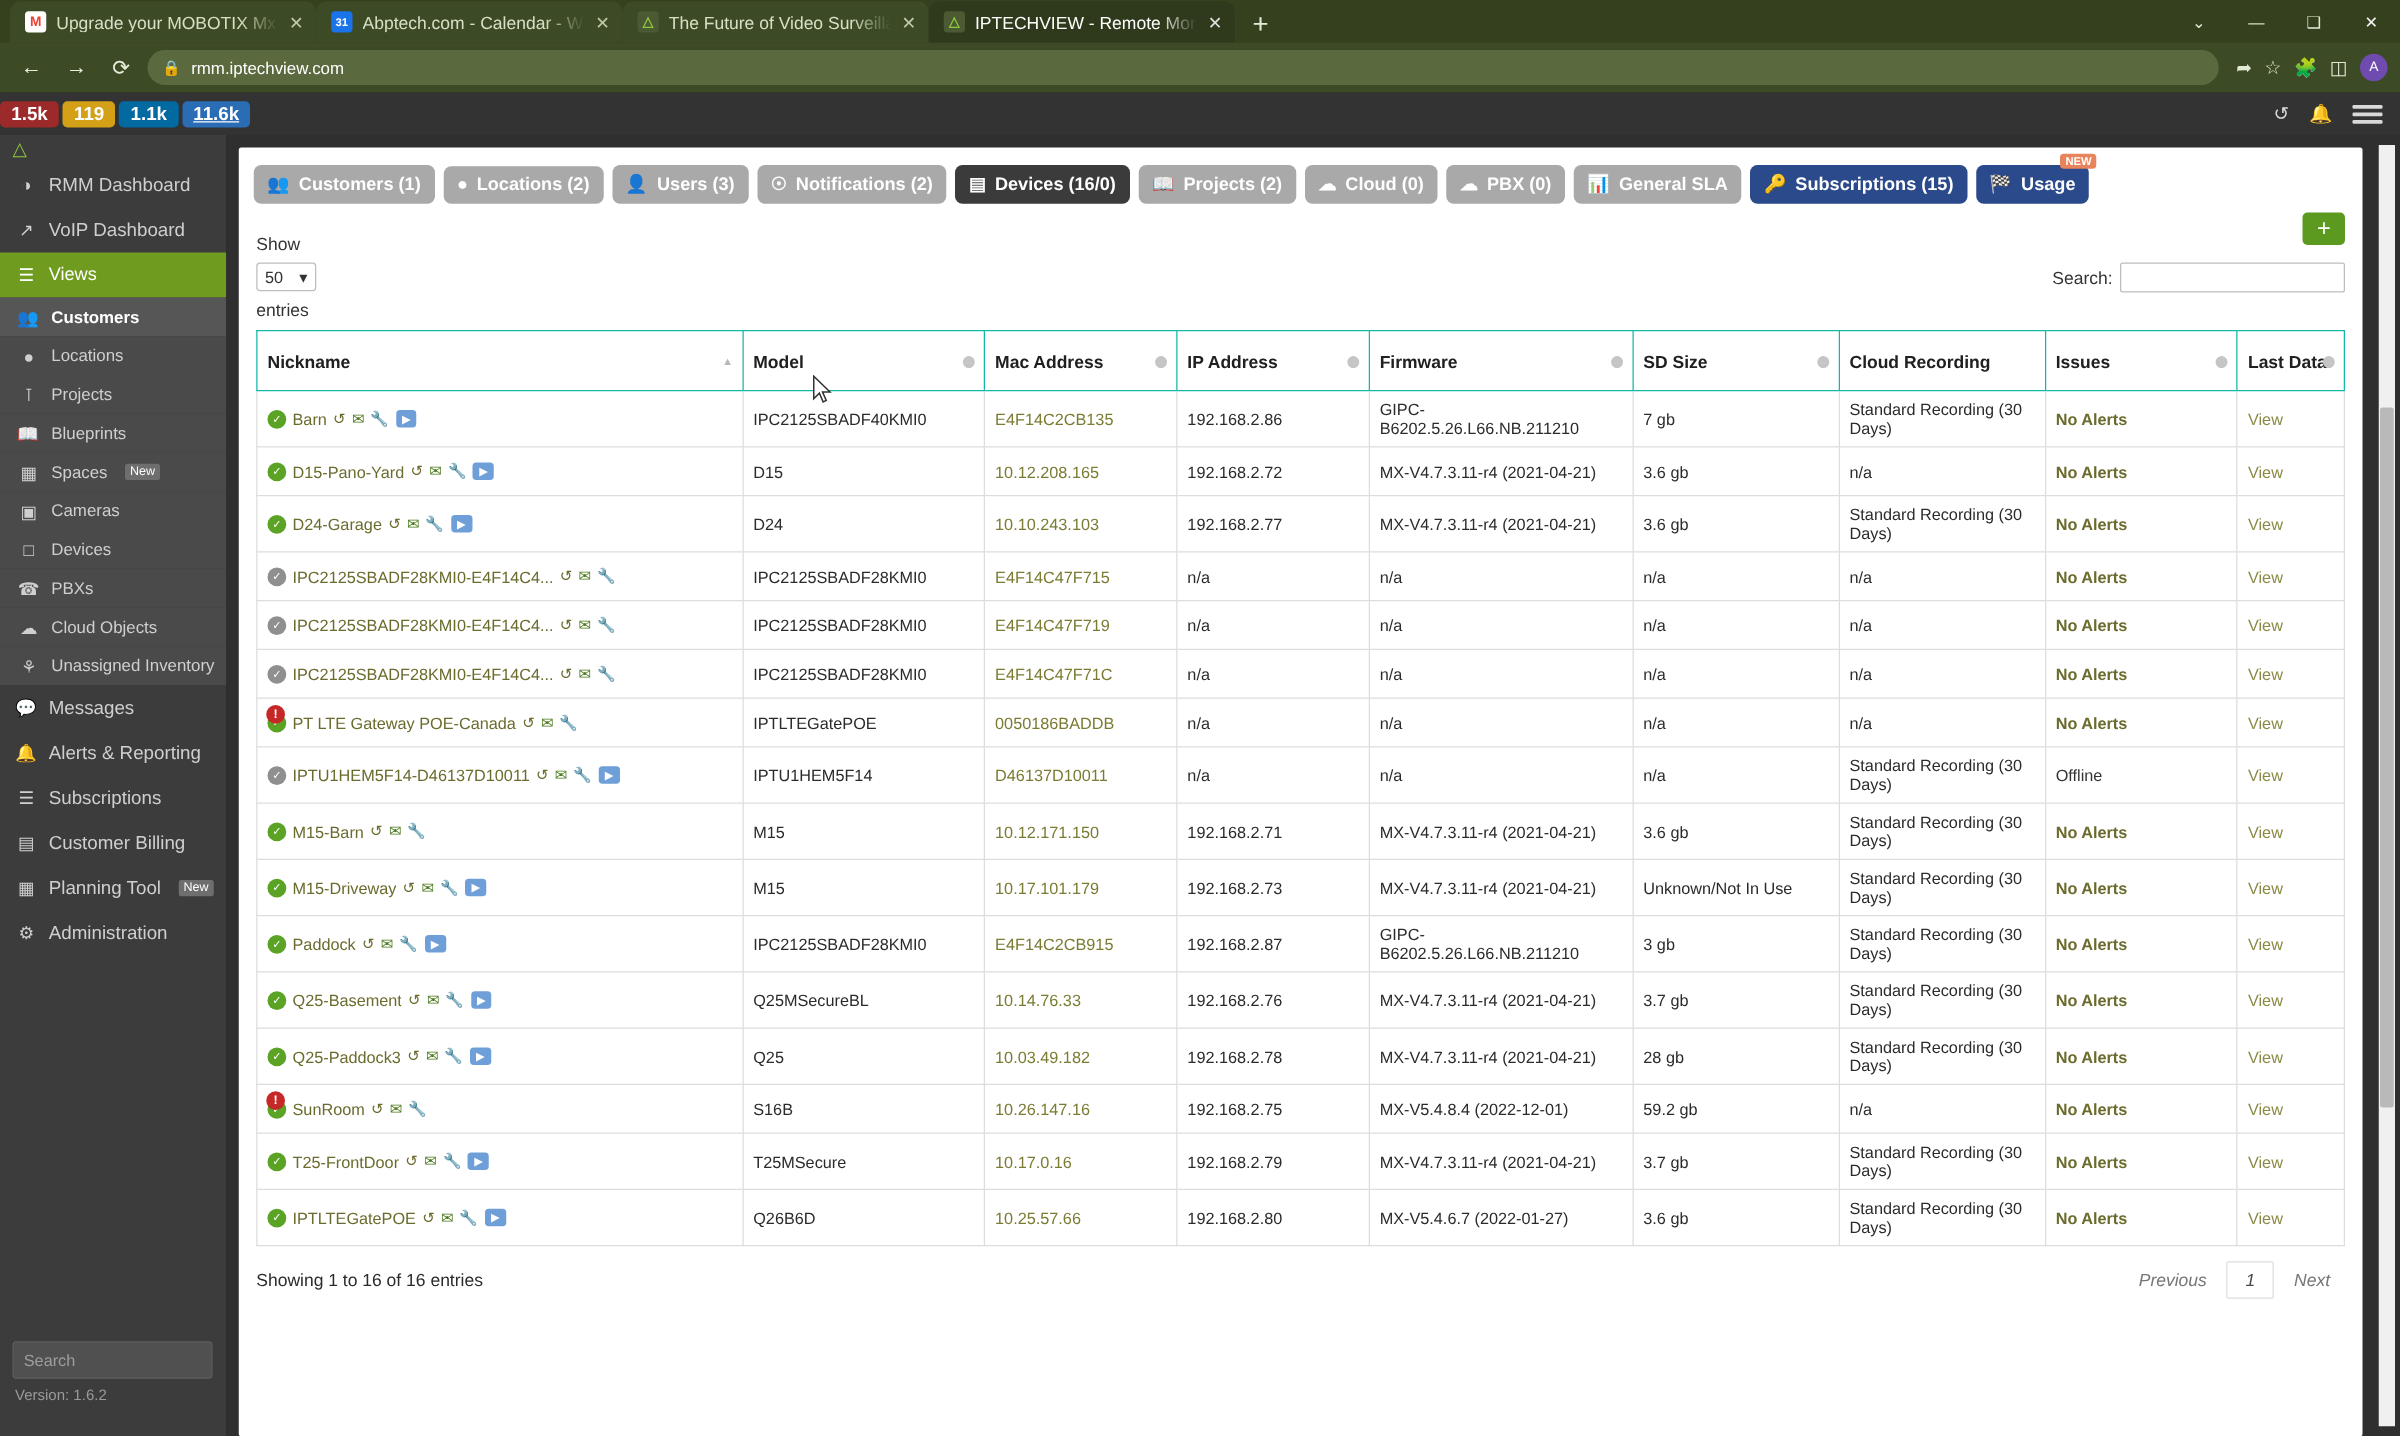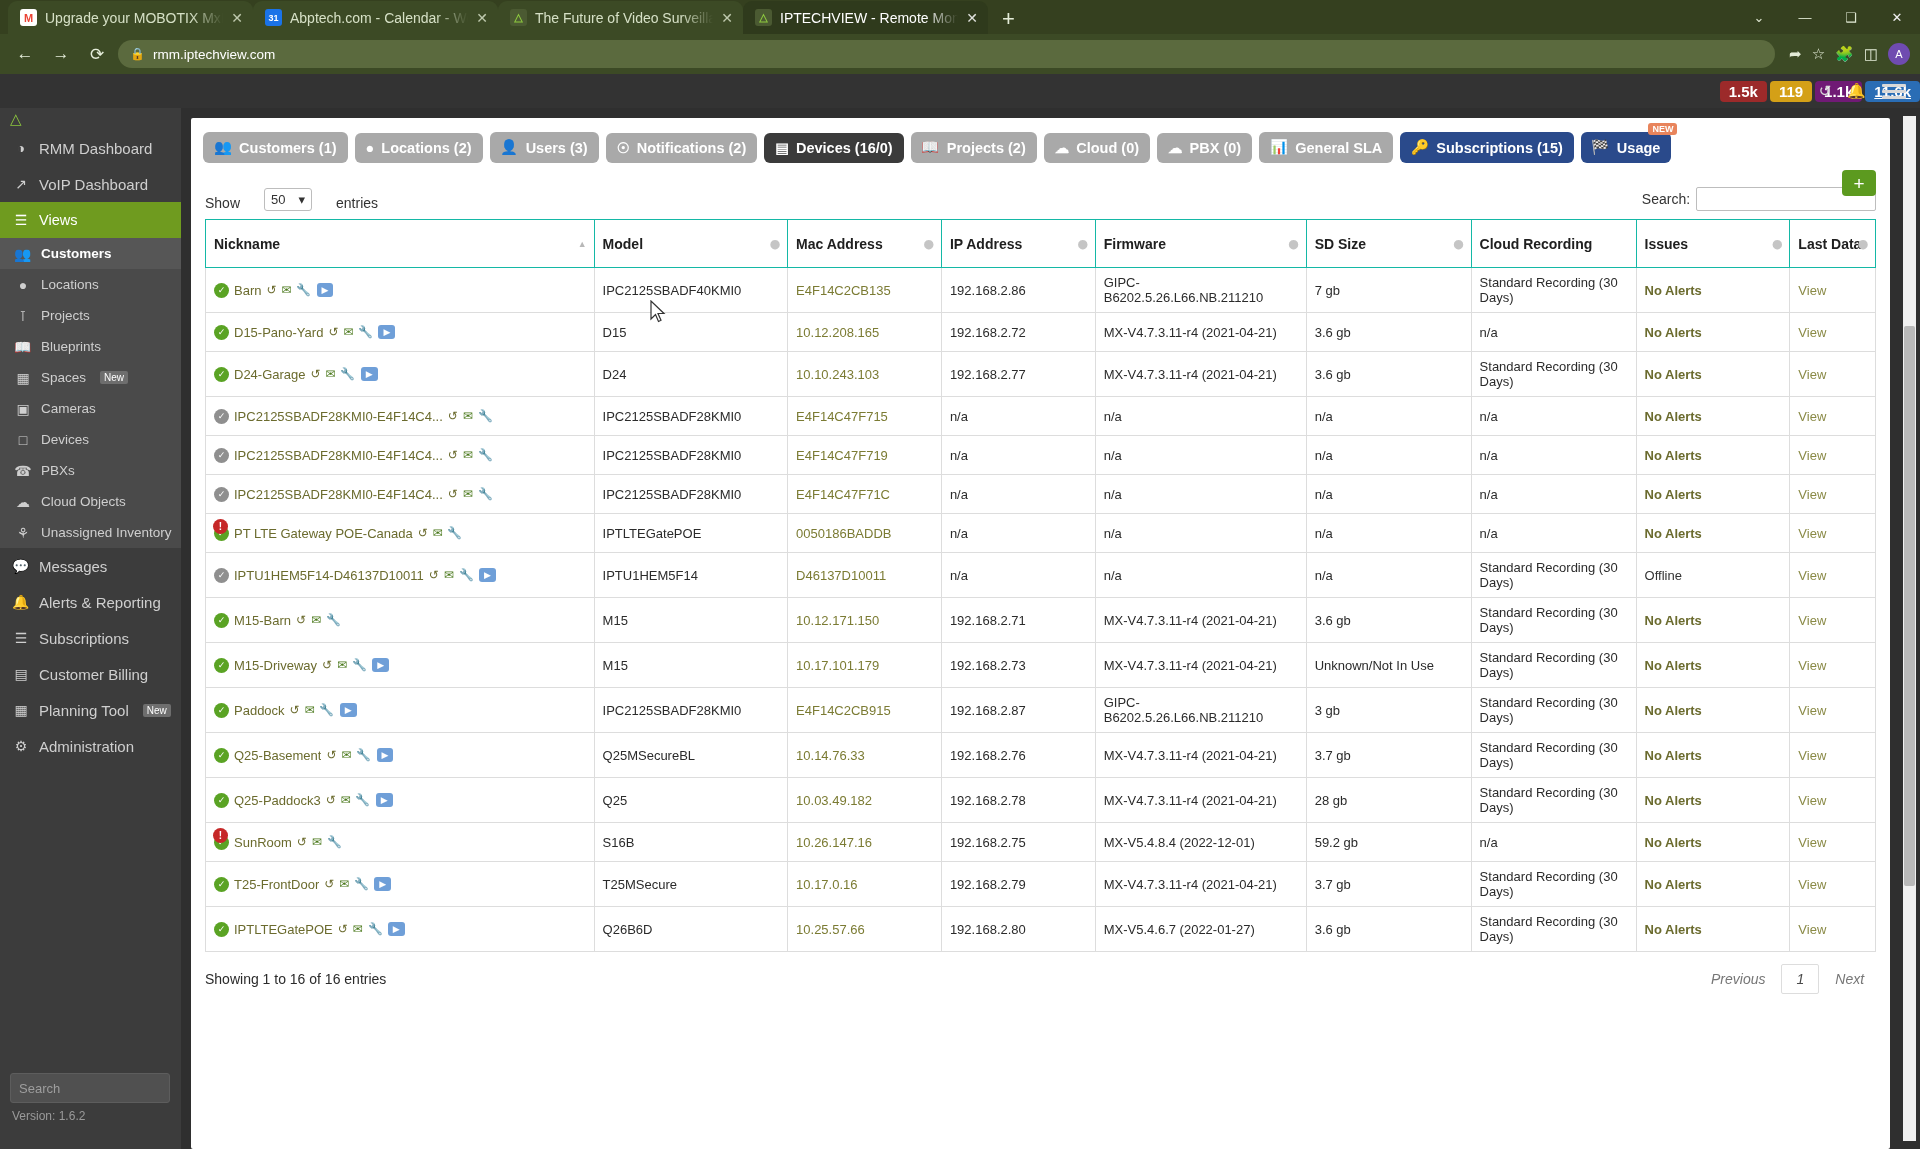--- a/index.html
+++ b/index.html
@@ -54,21 +54,21 @@
   .url-path { color: #c4cfae; }
   .omni-icons { display: flex; align-items: center; gap: 10px; padding-left: 8px; color: #e2ead6; font-size: 15px; }
   .avatar-circle {
     width: 22px; height: 22px; border-radius: 50%; background: #6f4bb0;
     color: #fff; font-size: 11px; display: flex; align-items: center; justify-content: center;
   }
 
   
   .appbar {
     height: 34px; background: #333333; display: flex; align-items: center;
-    justify-content: flex-end; position: relative;
+    justify-content: flex-start; position: relative;
   }
   .counters { display: flex; gap: 3px; }
   .counter {
     color: #fff; font-weight: bold; font-size: 15px; padding: 2px 9px;
     border-radius: 4px;
   }
   .appbar-right {
     position: absolute; right: 14px; top: 0; height: 34px;
     display: flex; align-items: center; gap: 16px; color: #d8d8d8; font-size: 15px;
   }
@@ -123,21 +123,21 @@
   }
   .plus-btn {
     position: absolute; right: 14px; top: 52px; width: 34px; height: 26px;
     background: #5c9a1f; color: #fff; border-radius: 4px;
     display: flex; align-items: center; justify-content: center; font-size: 19px; line-height: 1;
   }
   .controls-row {
     display: flex; align-items: center; justify-content: space-between;
     padding: 18px 14px 8px 14px; font-size: 14px; color: #333;
   }
-  .show-entries { display: flex; align-items: flex-end; gap: 24px; }
+  .show-entries { display: flex; align-items: flex-start; gap: 7px; flex-direction: column; }
   .select-box {
     border: 1px solid #bdbdbd; border-radius: 3px; padding: 3px 6px;
     font-size: 13px; min-width: 48px; display: flex; justify-content: space-between; gap: 6px;
     background: #fff;
   }
   .search-wrap { display: flex; align-items: center; gap: 6px; }
   .search-input {
     width: 180px; height: 24px; border: 1px solid #bdbdbd; border-radius: 2px; background: #fff;
   }
 
@@ -249,21 +249,21 @@
       <span>◫</span>
       <span class="avatar-circle">A</span>
     </div>
   </div>
 </div>
 
 <div class="appbar">
   <div class="counters">
     <span class="counter" style="background:#9c2a2a;">1.5k</span>
     <span class="counter" style="background:#d4a017;">119</span>
-    <span class="counter" style="background:#701a75;">1.1k</span>
+    <span class="counter" style="background:#0369a1;">1.1k</span>
     <span class="counter" style="background:#2a6db5;text-decoration:underline;">11.6k</span>
   </div>
   <div class="appbar-right">
     <span>↺</span>
     <span class="bell-icon">🔔</span>
     <span class="hamburger">
         <span></span>
         <span></span>
         <span></span>
       </span>

